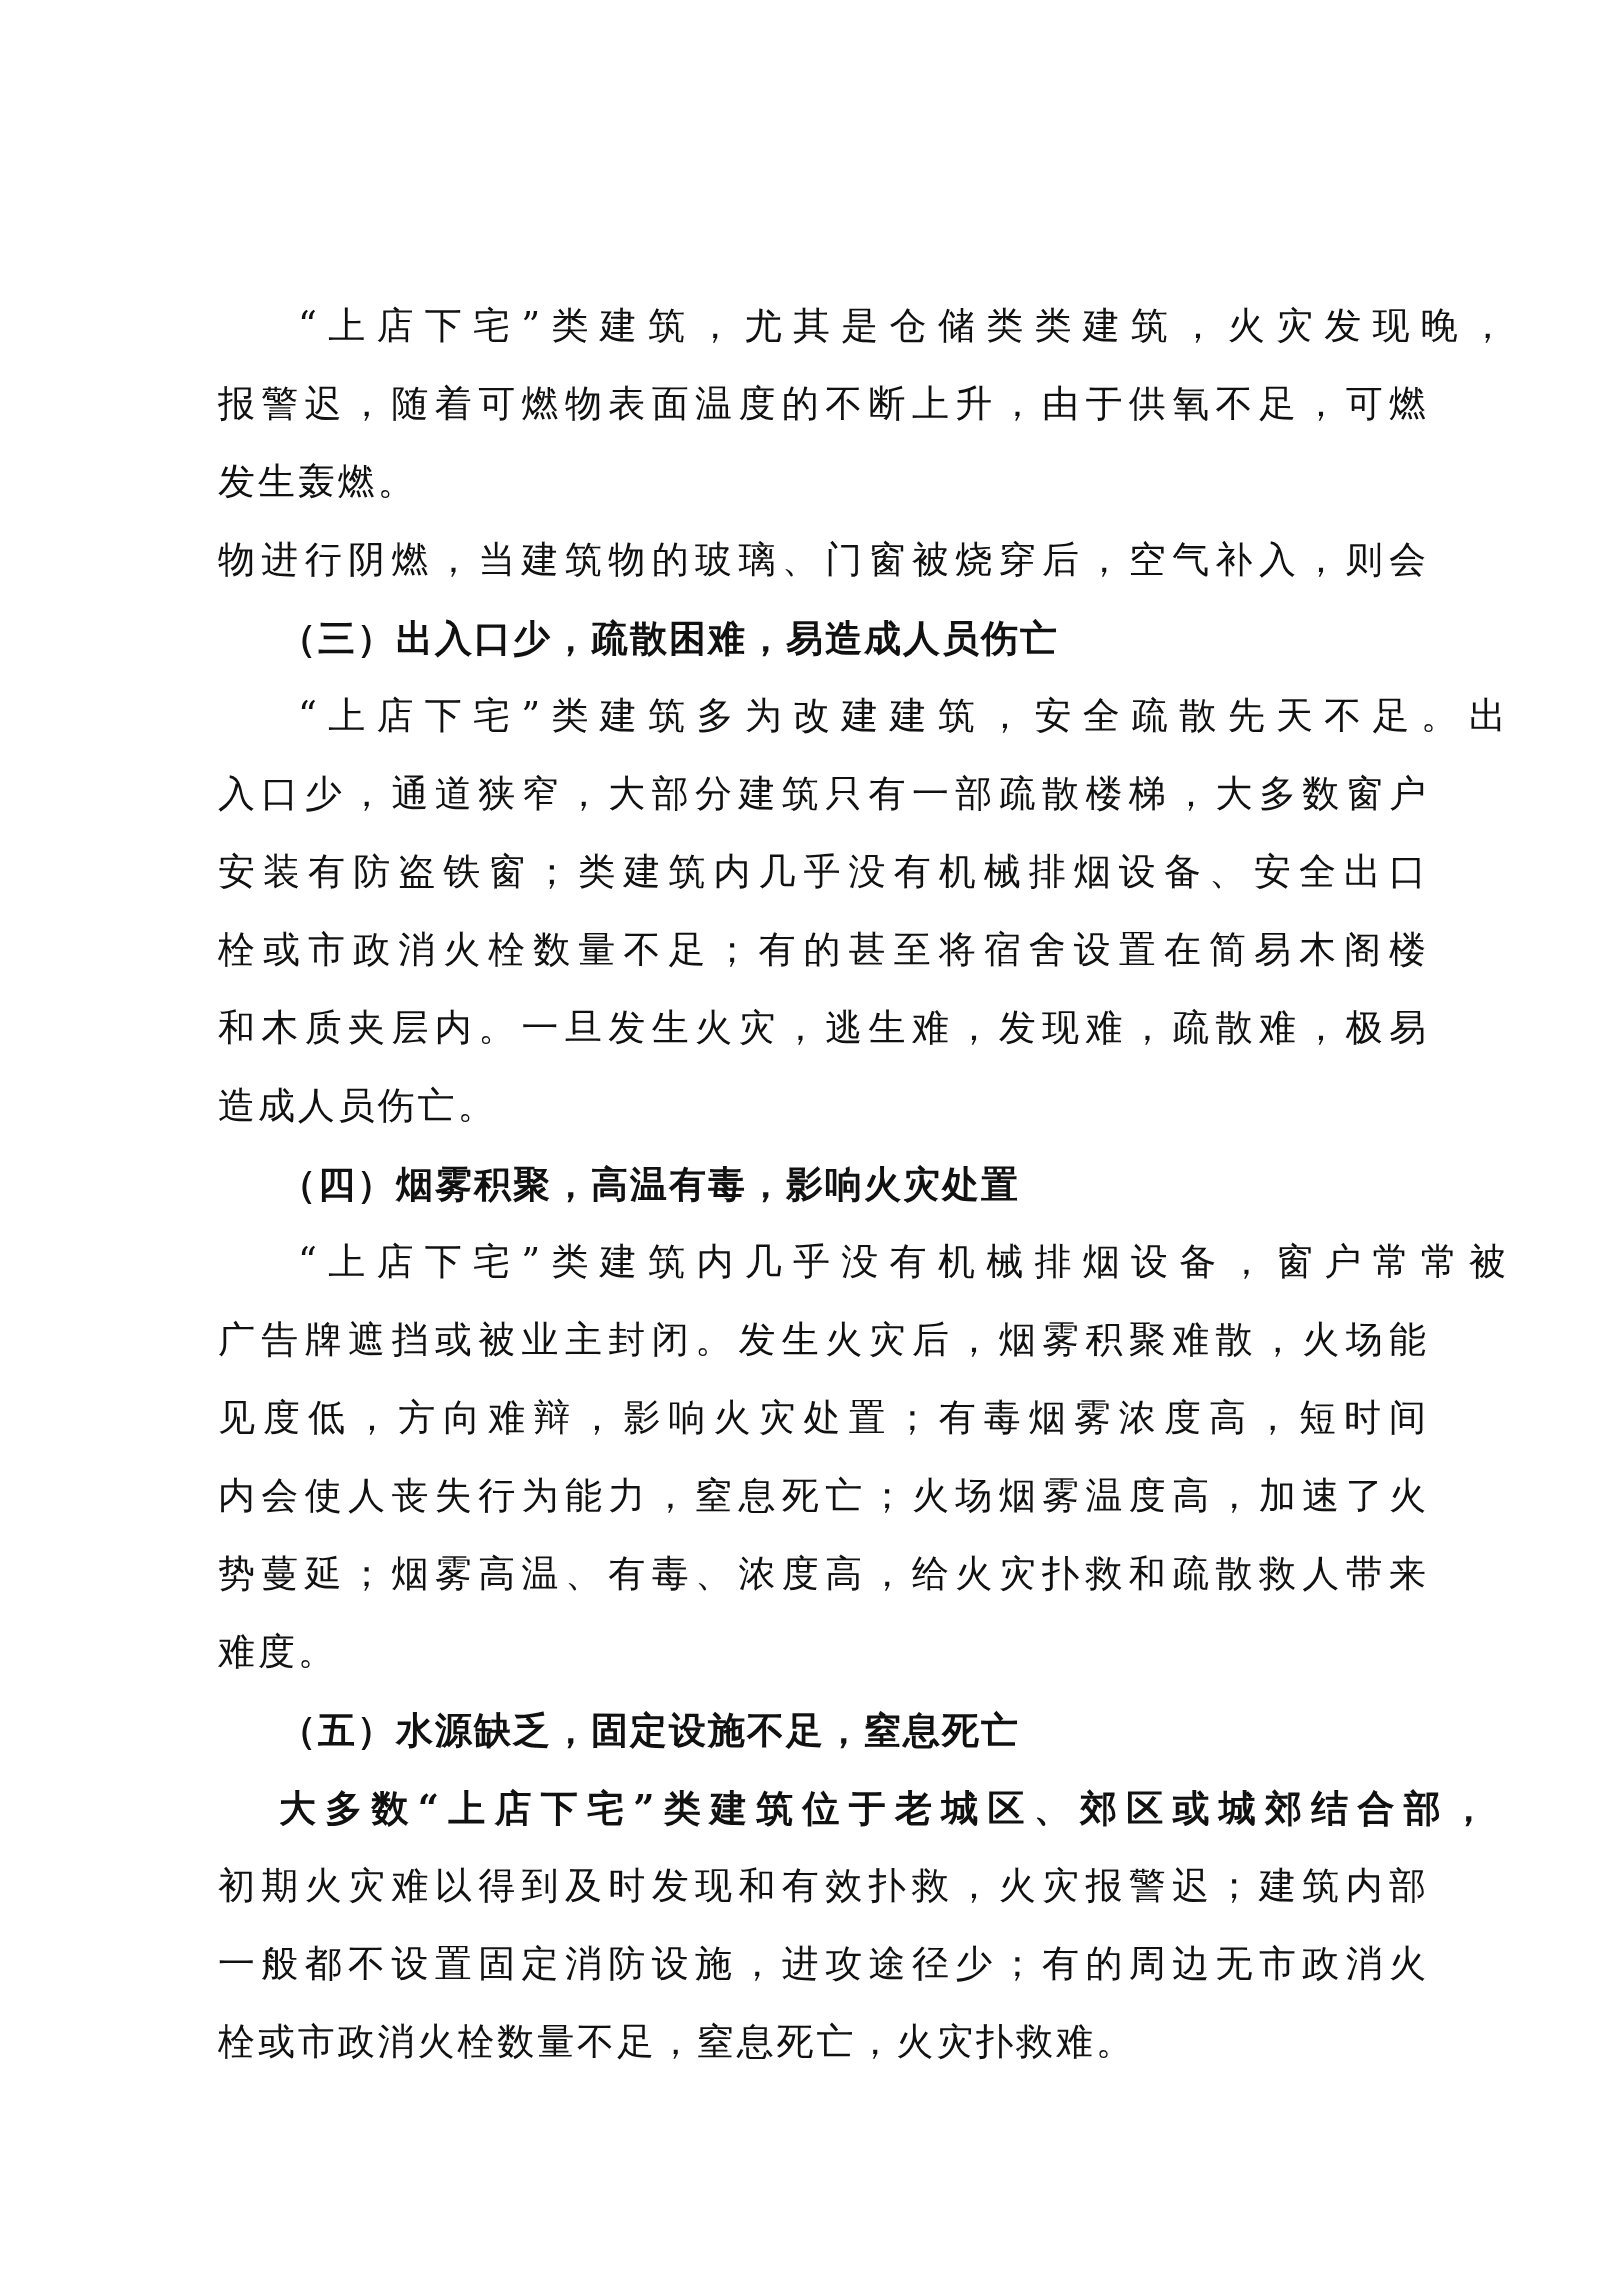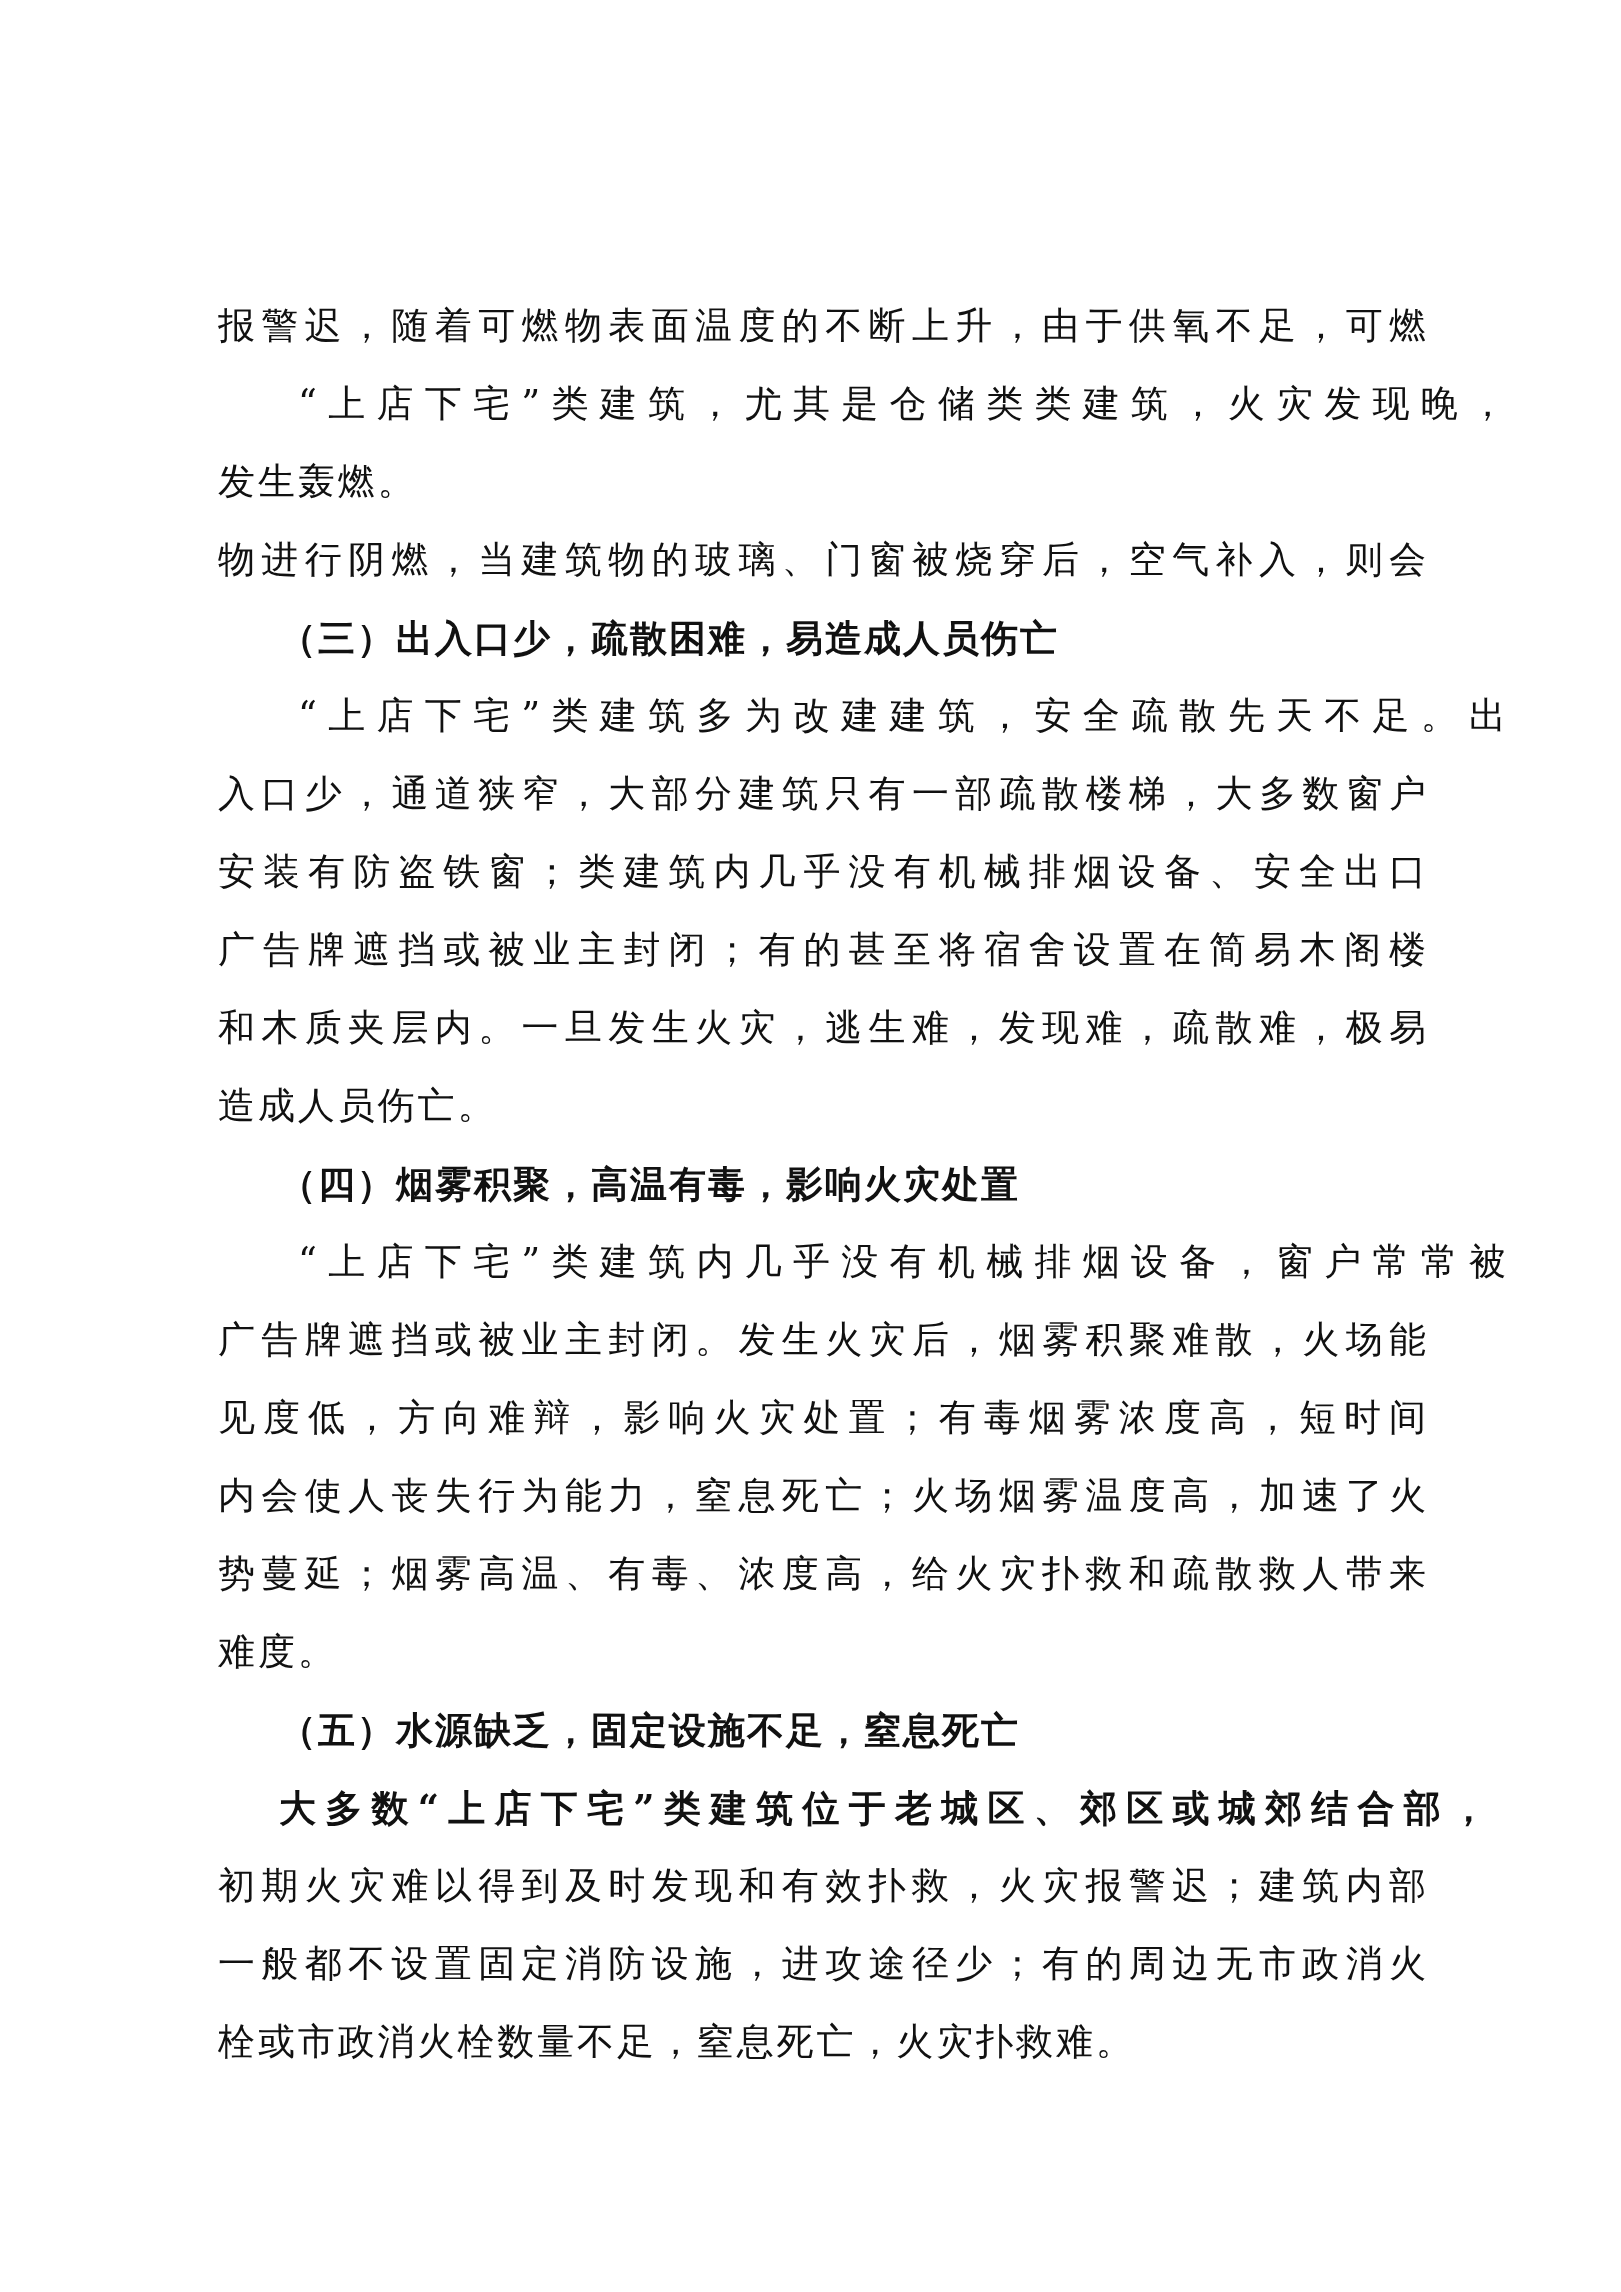--- a/index.html
+++ b/index.html
@@ -45,33 +45,33 @@
       text-align-last: justify;
       width: 1211px;
     }
   </style>
 </head>
 <body>
 
 <div class="page">
 
   <div>
+    <div class="line justify indent">“上店下宅”类建筑，尤其是仓储类类建筑，火灾发现晚，</div>
     <div class="line justify">报警迟，随着可燃物表面温度的不断上升，由于供氧不足，可燃</div>
-    <div class="line justify indent">“上店下宅”类建筑，尤其是仓储类类建筑，火灾发现晚，</div>
     <div class="line">发生轰燃。</div>
     <div class="line justify">物进行阴燃，当建筑物的玻璃、门窗被烧穿后，空气补入，则会</div>
   </div>
 
   <div class="line heading indent-small">（三）出入口少，疏散困难，易造成人员伤亡</div>
 
   <div>
     <div class="line justify indent">“上店下宅”类建筑多为改建建筑，安全疏散先天不足。出</div>
     <div class="line justify">入口少，通道狭窄，大部分建筑只有一部疏散楼梯，大多数窗户</div>
     <div class="line justify">安装有防盗铁窗；类建筑内几乎没有机械排烟设备、安全出口</div>
-    <div class="line justify">广告牌遮挡或被业主封闭；有的甚至将宿舍设置在简易木阁楼</div>
+    <div class="line justify">栓或市政消火栓数量不足；有的甚至将宿舍设置在简易木阁楼</div>
     <div class="line justify">和木质夹层内。一旦发生火灾，逃生难，发现难，疏散难，极易</div>
     <div class="line">造成人员伤亡。</div>
   </div>
 
   <div class="line heading indent-small">（四）烟雾积聚，高温有毒，影响火灾处置</div>
 
   <div>
     <div class="line justify indent">“上店下宅”类建筑内几乎没有机械排烟设备，窗户常常被</div>
     <div class="line justify">广告牌遮挡或被业主封闭。发生火灾后，烟雾积聚难散，火场能</div>
     <div class="line justify">见度低，方向难辩，影响火灾处置；有毒烟雾浓度高，短时间</div>

